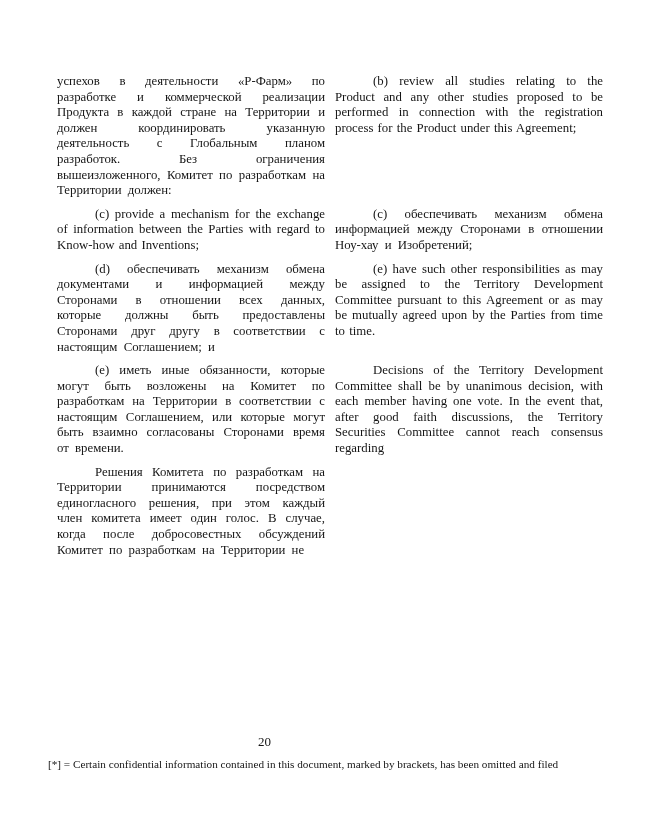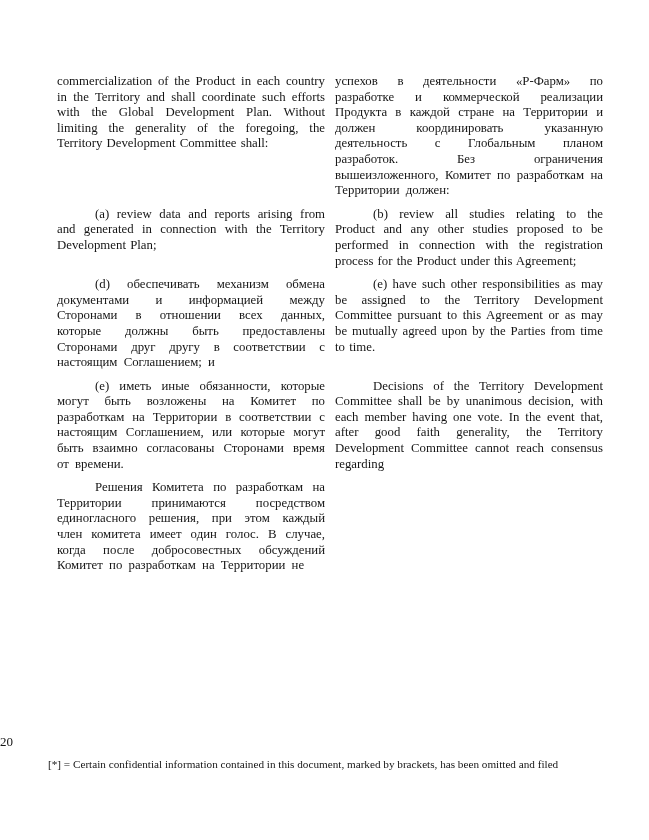--- a/index.html
+++ b/index.html
@@ -37,54 +37,55 @@
     text-justify: inter-word;
   }
   .para.en { word-spacing: 1px; }
   .para.ru { word-spacing: 3px; }
   .para.indent { text-indent: 38px; }
   .page-number {
     position: absolute;
     top: 734px;
     left: 0;
     width: 529px;
+    text-align: center;
     font-size: 13px;
     line-height: 16px;
   }
   .footnote {
     position: absolute;
     top: 757px;
     left: 48px;
     width: 557px;
     font-size: 11.2px;
     line-height: 14.4px;
   }
   .footnote .fline { white-space: nowrap; }
 </style>
 </head>
 <body>
 
 <div class="page">
 
   <div class="columns">
 
-    <p class="para en">commercialization of the Product in each country in the Territory and shall coordinate such efforts with the Global Development Plan.  Without limiting the generality of the foregoing, the Territory Development Committee shall:</p>
     <p class="para ru">успехов в деятельности «Р-Фарм» по разработке и коммерческой реализации Продукта в каждой стране на Территории и должен координировать указанную деятельность с Глобальным планом разработок. Без ограничения вышеизложенного, Комитет по разработкам на Территории должен:</p>
 
-    <p class="para en indent">(a)  review data and reports arising from and generated in connection with the Territory Development Plan;</p>
 
     <p class="para en indent">(b)  review all studies relating to the Product and any other studies proposed to be performed in connection with the registration process for the Product under this Agreement;</p>
 
+    <p class="para en indent">(c)  provide a mechanism for the exchange of information between the Parties with regard to Know-how and Inventions;</p>
+    <p class="para ru indent">(с) обеспечивать механизм обмена информацией между Сторонами в отношении Ноу-хау и Изобретений;</p>
 
     <p class="para ru indent">(d) обеспечивать механизм обмена документами и информацией между Сторонами в отношении всех данных, которые должны быть предоставлены Сторонами друг другу в соответствии с настоящим Соглашением; и</p>
 
     <p class="para en indent">(e)  have such other responsibilities as may be assigned to the Territory Development Committee pursuant to this Agreement or as may be mutually agreed upon by the Parties from time to time.</p>
     <p class="para ru indent">(е) иметь иные обязанности, которые могут быть возложены на Комитет по разработкам на Территории в соответствии с настоящим Соглашением, или которые могут быть взаимно согласованы Сторонами время от времени.</p>
 
-    <p class="para en indent">Decisions of the Territory Development Committee shall be by unanimous decision, with each member having one vote. In the event that, after good faith generality, the Territory Development Committee cannot reach consensus regarding</p>
+    <p class="para en indent">Decisions of the Territory Development Committee shall be by unanimous decision, with each member having one vote. In the event that, after good faith discussions, the Territory Securities Committee cannot reach consensus regarding</p>
     <p class="para ru indent">Решения Комитета по разработкам на Территории принимаются посредством единогласного решения, при этом каждый член комитета имеет один голос. В случае, когда после добросовестных обсуждений Комитет по разработкам на Территории не</p>
 
   </div>
 
   <div class="page-number">20</div>
 
   <div class="footnote">
     <div class="fline">[*] = Certain confidential information contained in this document, marked by brackets, has been omitted and filed</div>
   </div>
 

